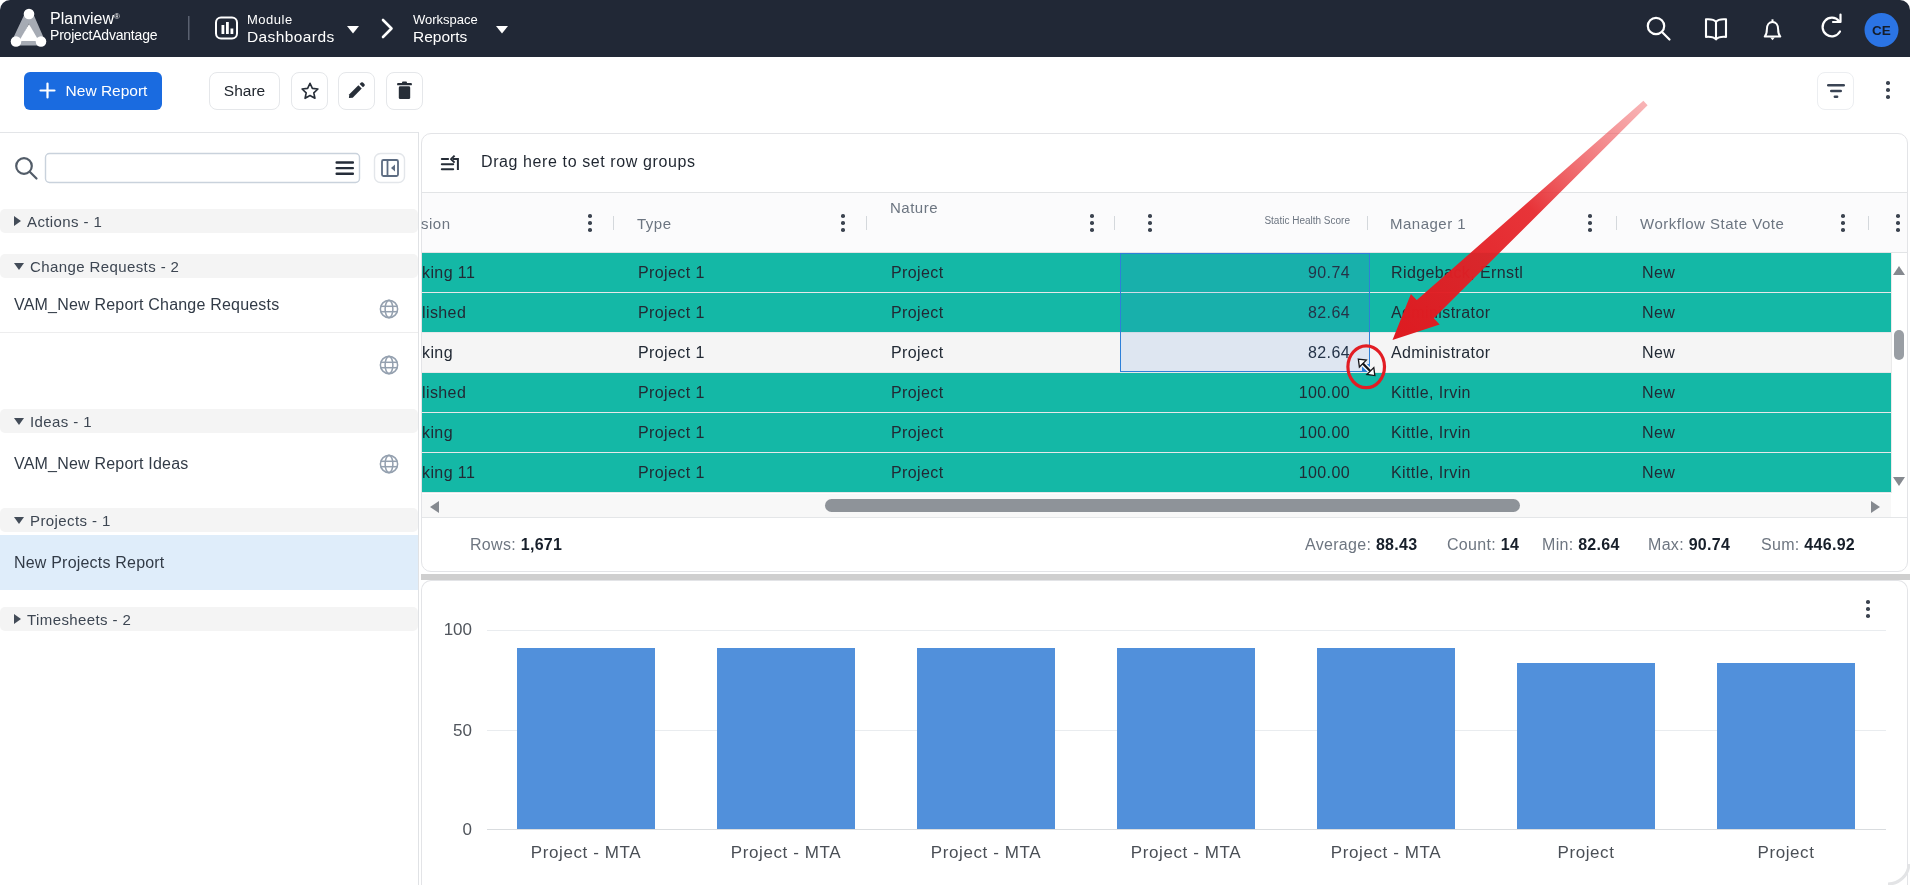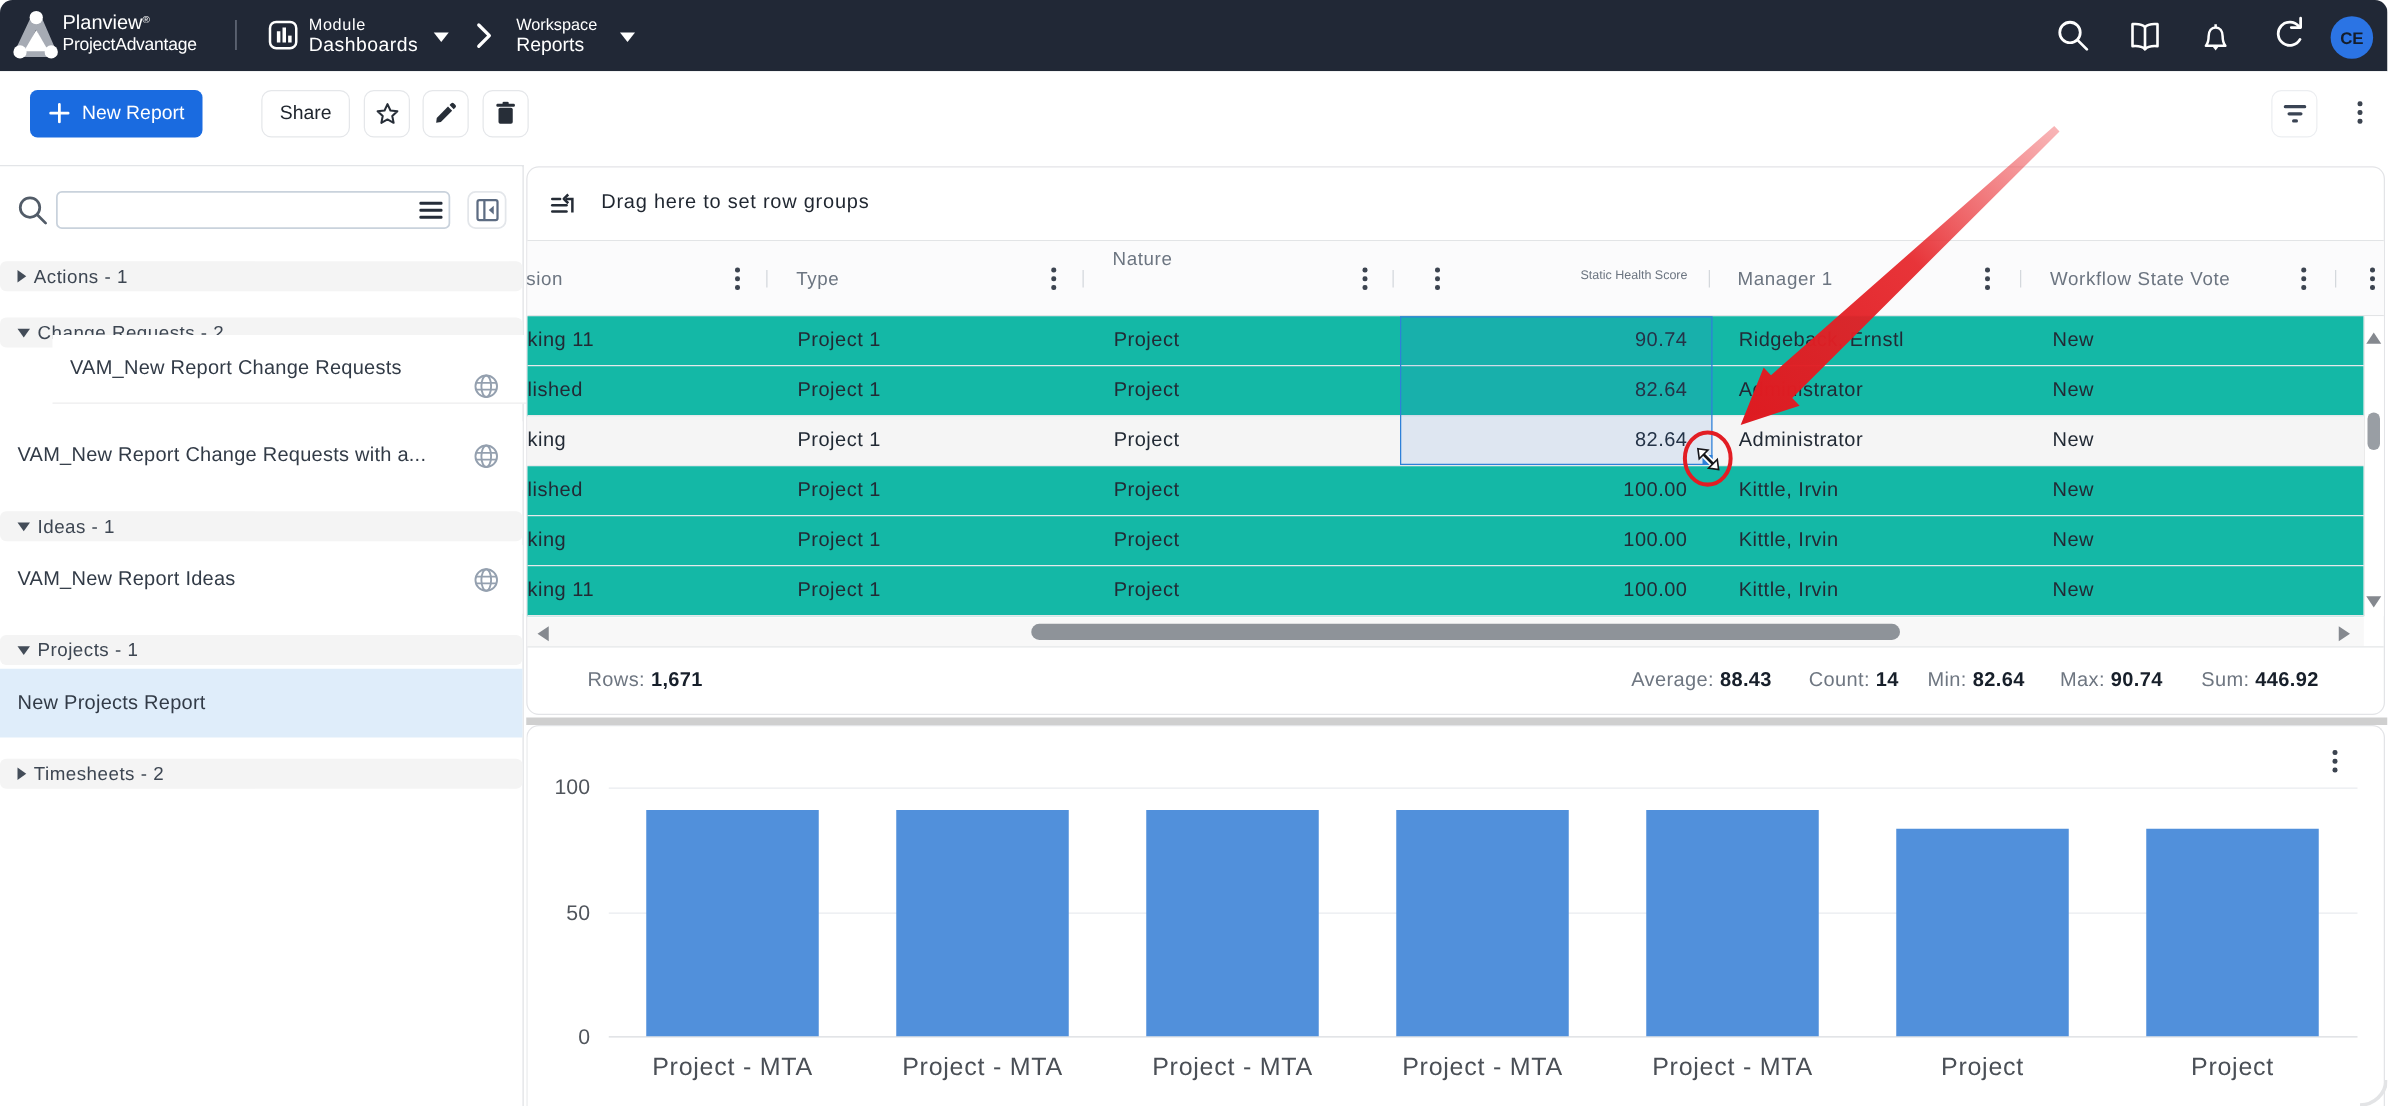--- a/index.html
+++ b/index.html
@@ -53,21 +53,21 @@
   
   #statusbar { position:absolute; left:422px; top:517px; width:1485px; height:54px;
     border-top:1px solid #E4E6E8; }
   .stlabel { color:#6E7681; font-size:16px; letter-spacing:0.3px; }
   .stval { color:#171F2A; font-size:16px; font-weight:bold; letter-spacing:0.3px; }
 
   
   #chartcard { position:absolute; left:421px; top:580px; width:1487px; height:310px;
     background:#fff; border:1px solid #E3E4E7; border-bottom:none; border-radius:10px 10px 0 0; }
   .bar { position:absolute; background:#5190DB; }
-  .xlabel { position:absolute; top:843px; width:200px; text-align:center; color:#4A4F56; font-size:20px; letter-spacing:0.6px; }
+  .xlabel { position:absolute; top:843px; width:200px; text-align:center; color:#4A4F56; font-size:17px; letter-spacing:0.6px; }
   .ylabel { position:absolute; width:40px; text-align:right; color:#50555C; font-size:17px; }
   .gridline { position:absolute; left:487px; width:1399px; height:1px; background:#E9ECEF; }
 </style>
 </head>
 <body>
 <div id="page">
 
   <div id="navbar"></div>
   <svg class="abs" style="left:0;top:0" width="1910" height="57" viewBox="0 0 1910 57">
 
@@ -164,22 +164,21 @@
     </g>
 
     <rect x="374.5" y="21.5" width="30" height="29" rx="6" fill="#fff" stroke="#E3E6EA" stroke-width="1.4"></rect>
     <rect x="382" y="28" width="16" height="16" rx="1.5" fill="none" stroke="#5D6C82" stroke-width="1.8"></rect>
     <line x1="387.5" y1="28" x2="387.5" y2="44" stroke="#5D6C82" stroke-width="1.8"></line>
     <path d="M 395 32.5 L 391 36 L 395 39.5 Z" fill="#5D6C82"></path>
   </svg>
 
   <div class="secbar" style="top:209px;"><span class="sectri tri-r" style="border-top-width:5.5px;border-bottom-width:5.5px;border-left-width:7.5px;"></span>Actions - 1</div>
   <div class="secbar" style="top:254px;"><span class="sectri tri-d" style="border-left-width:5.5px;border-right-width:5.5px;border-top-width:7.5px;"></span>Change Requests - 2</div>
-  <div class="siderow" style="top:268px; border-bottom:1px solid #EDEDEE;margin-left:42px;">VAM_New Report Change Requests</div>
-  <div class="siderow" style="top:337px;">VAM_New Report Change Requests with a...</div>
+  <div class="siderow" style="top:278px; border-bottom:1px solid #EDEDEE;">VAM_New Report Change Requests</div>
   <div class="secbar" style="top:409px;"><span class="sectri tri-d" style="border-left-width:5.5px;border-right-width:5.5px;border-top-width:7.5px;"></span>Ideas - 1</div>
   <div class="siderow" style="top:436px;">VAM_New Report Ideas</div>
   <div class="secbar" style="top:508px;"><span class="sectri tri-d" style="border-left-width:5.5px;border-right-width:5.5px;border-top-width:7.5px;"></span>Projects - 1</div>
   <div class="siderow" style="top:535px; background:#DFEDFA;">New Projects Report</div>
   <div class="secbar" style="top:607px;"><span class="sectri tri-r" style="border-top-width:5.5px;border-bottom-width:5.5px;border-left-width:7.5px;"></span>Timesheets - 2</div>
 
   <svg class="abs" style="left:378px; top:298px" width="22" height="22" viewBox="0 0 26 26">
       <g fill="none" stroke="#94A0AF" stroke-width="1.8">
         <circle cx="13" cy="13" r="10.2"></circle>
         <ellipse cx="13" cy="13" rx="4.6" ry="10.2"></ellipse>

